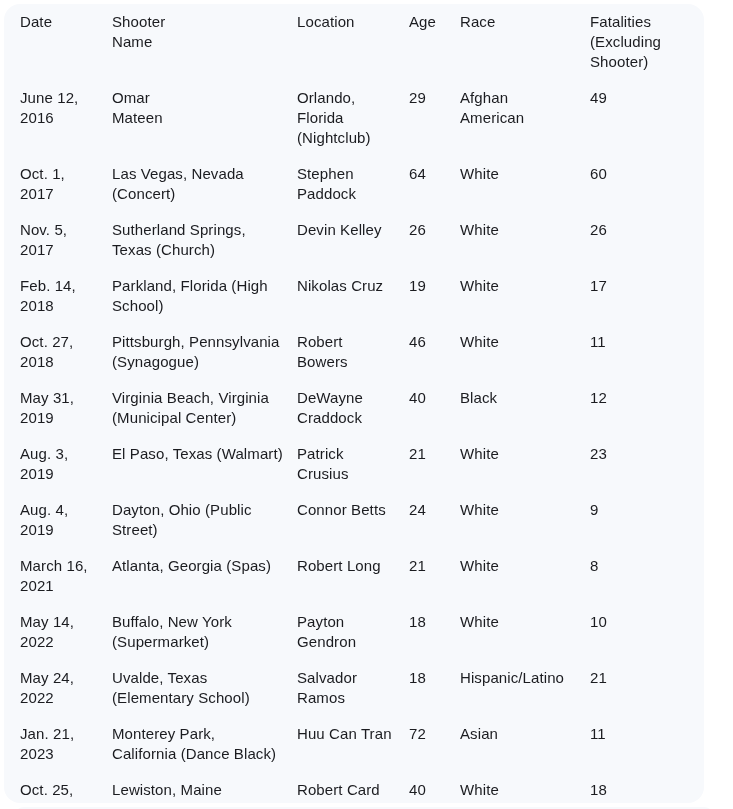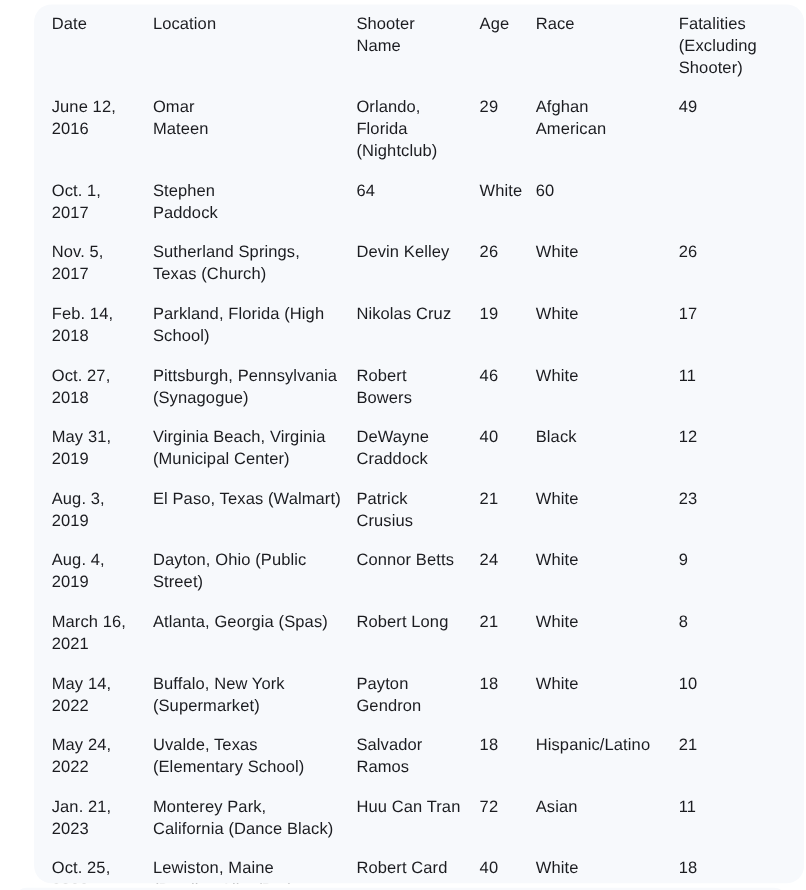--- a/index.html
+++ b/index.html
@@ -7,21 +7,21 @@
   body {
     position: relative;
     width: 733px;
     height: 809px;
     overflow: hidden;
     font-family: "Liberation Sans", sans-serif;
     color: #1b1c20;
   }
   .card {
     position: absolute;
-    left: 31px;
+    left: 4px;
     top: 4px;
     width: 700px;
     height: 799px;
     background: #f7f9fc;
     border-radius: 16px;
     overflow: hidden;
     padding: 8px 14px 0 16px;
   }
   .card-next {
     position: absolute;
@@ -47,23 +47,23 @@
   }
   .cell.date { font-weight: 400; }
   .header .cell { font-weight: 400; }
 </style>
 </head>
 <body>
 
 <div class="card">
   <div class="row header">
     <div class="cell">Date</div>
-    <div class="cell">Location</div>
     <div class="cell">Shooter
 Name</div>
+    <div class="cell">Location</div>
     <div class="cell">Age</div>
     <div class="cell">Race</div>
     <div class="cell">Fatalities
 (Excluding
 Shooter)</div>
   </div>
   <div id="table-body">
   <div class="row">
     <div class="cell date">June 12,
 2016</div>
@@ -73,20 +73,22 @@
 (Nightclub)</div>
     <div class="cell">29</div>
     <div class="cell">Afghan
 American</div>
     <div class="cell">49</div>
   </div>
 
   <div class="row">
     <div class="cell date">Oct. 1,
 2017</div>
+    <div class="cell">Las Vegas, Nevada
+(Concert)</div>
     <div class="cell">Stephen
 Paddock</div>
     <div class="cell">64</div>
     <div class="cell">White</div>
     <div class="cell">60</div>
   </div>
 
   <div class="row">
     <div class="cell date">Nov. 5,
 2017</div>

